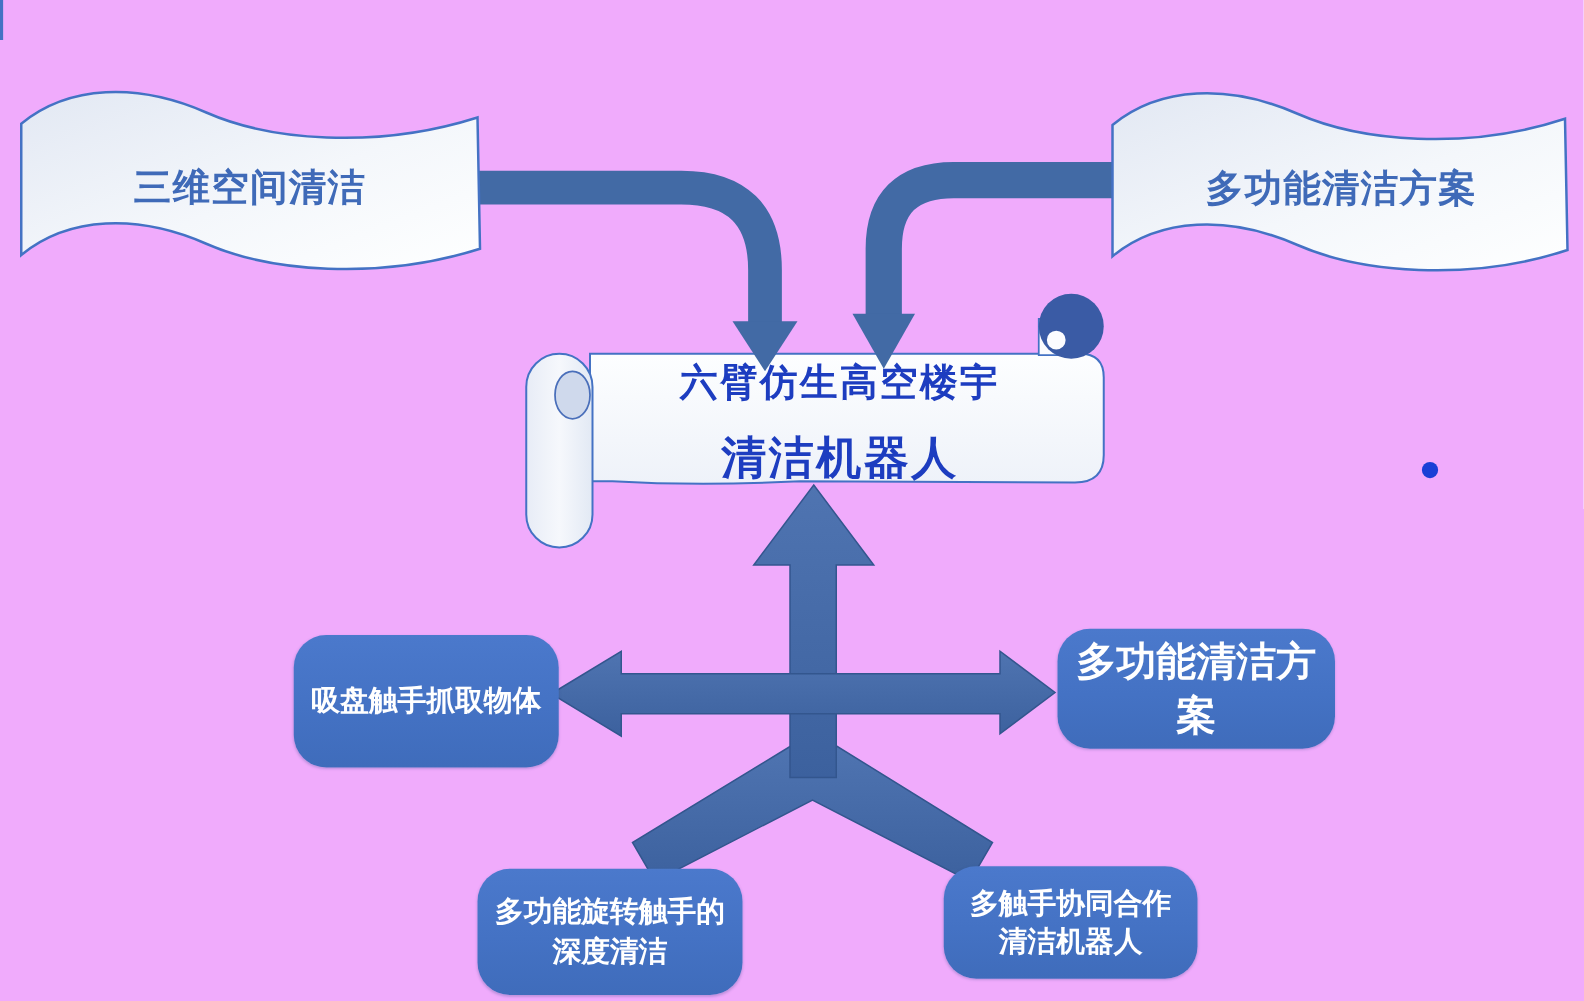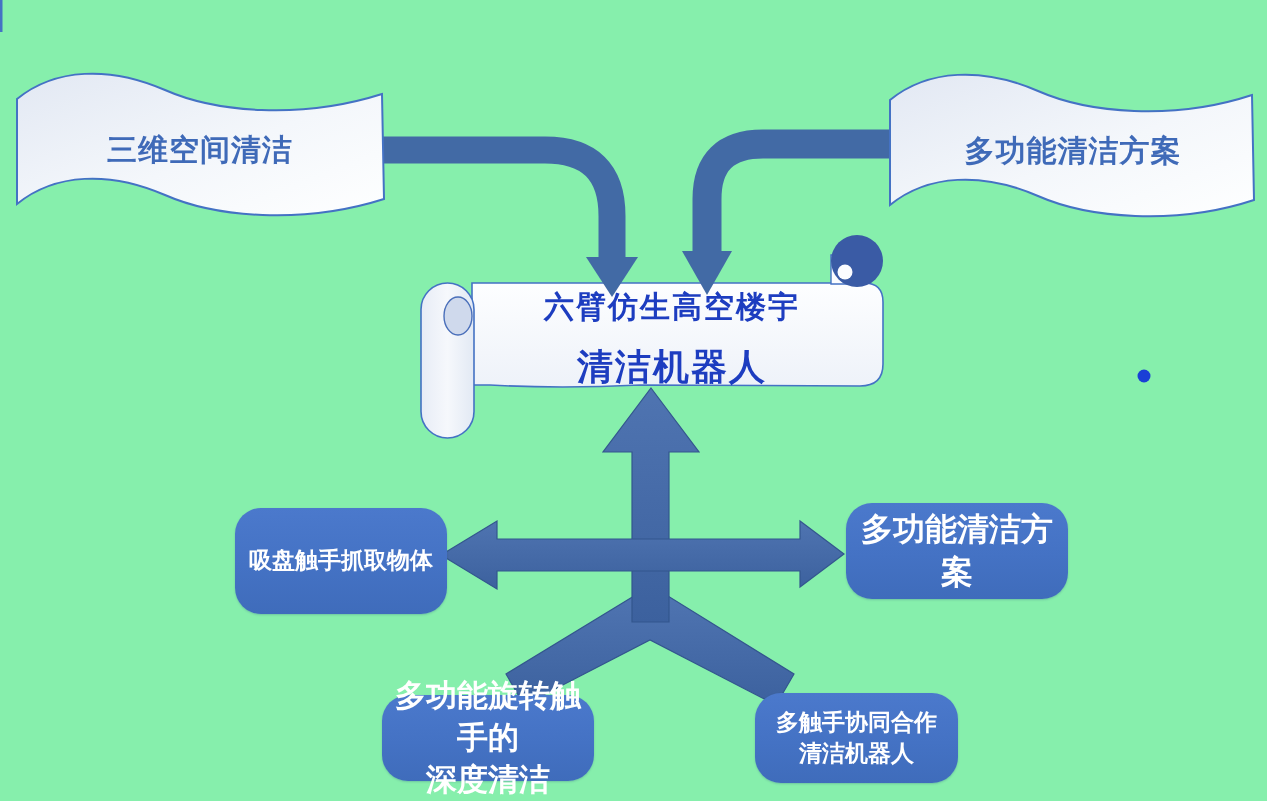--- a/index.html
+++ b/index.html
@@ -1,19 +1,19 @@
 <!DOCTYPE html>
 <html><head>
 <meta charset="utf-8">
 <style>
   html,body{margin:0;padding:0;background:#ffffff;}
   .canvas{
     position:relative;
     width:1267px;height:801px;
-    background:#86efac;
+    background:#f0abfc;
     overflow:hidden;
     font-family:"Liberation Sans", sans-serif;
   }
   svg.layer{position:absolute;left:0;top:0;width:1267px;height:801px;}
   .label{
     position:absolute;
     display:flex;align-items:center;justify-content:center;
     text-align:center;
     pointer-events:none;
   }
@@ -32,21 +32,21 @@
     position:absolute;
     background:linear-gradient(180deg,#4b79cc 0%,#4472c4 55%,#3f6cbb 100%);
     border-radius:26px;
     display:flex;flex-direction:column;align-items:center;justify-content:center;
     color:#ffffff;font-weight:700;text-align:center;
     box-shadow:0 1px 2px rgba(40,70,130,0.25);
   }
   .node .line{display:block;line-height:1.35;}
   .node-left  {left:235px;top:508px;width:212px;height:106px;font-size:23px;}
   .node-right {left:846px;top:503px;width:222px;height:96px;font-size:32px;}
-  .node-bl    {left:382px;top:695px;width:212px;height:86px;font-size:31px;}
+  .node-bl    {left:382px;top:695px;width:212px;height:101px;font-size:23px;}
   .node-br    {left:708px;top:693px;width:203px;height:90px;font-size:23px;margin-left:47px;}
   .lbl-banner-left {left:75px; top:120px;width:250px;height:60px;}
   .lbl-banner-right{left:948px;top:121px;width:250px;height:60px;}
 </style>
 </head>
 <body>
 
 <div class="canvas">
 
   <svg class="layer" viewBox="0 0 1267 801">

